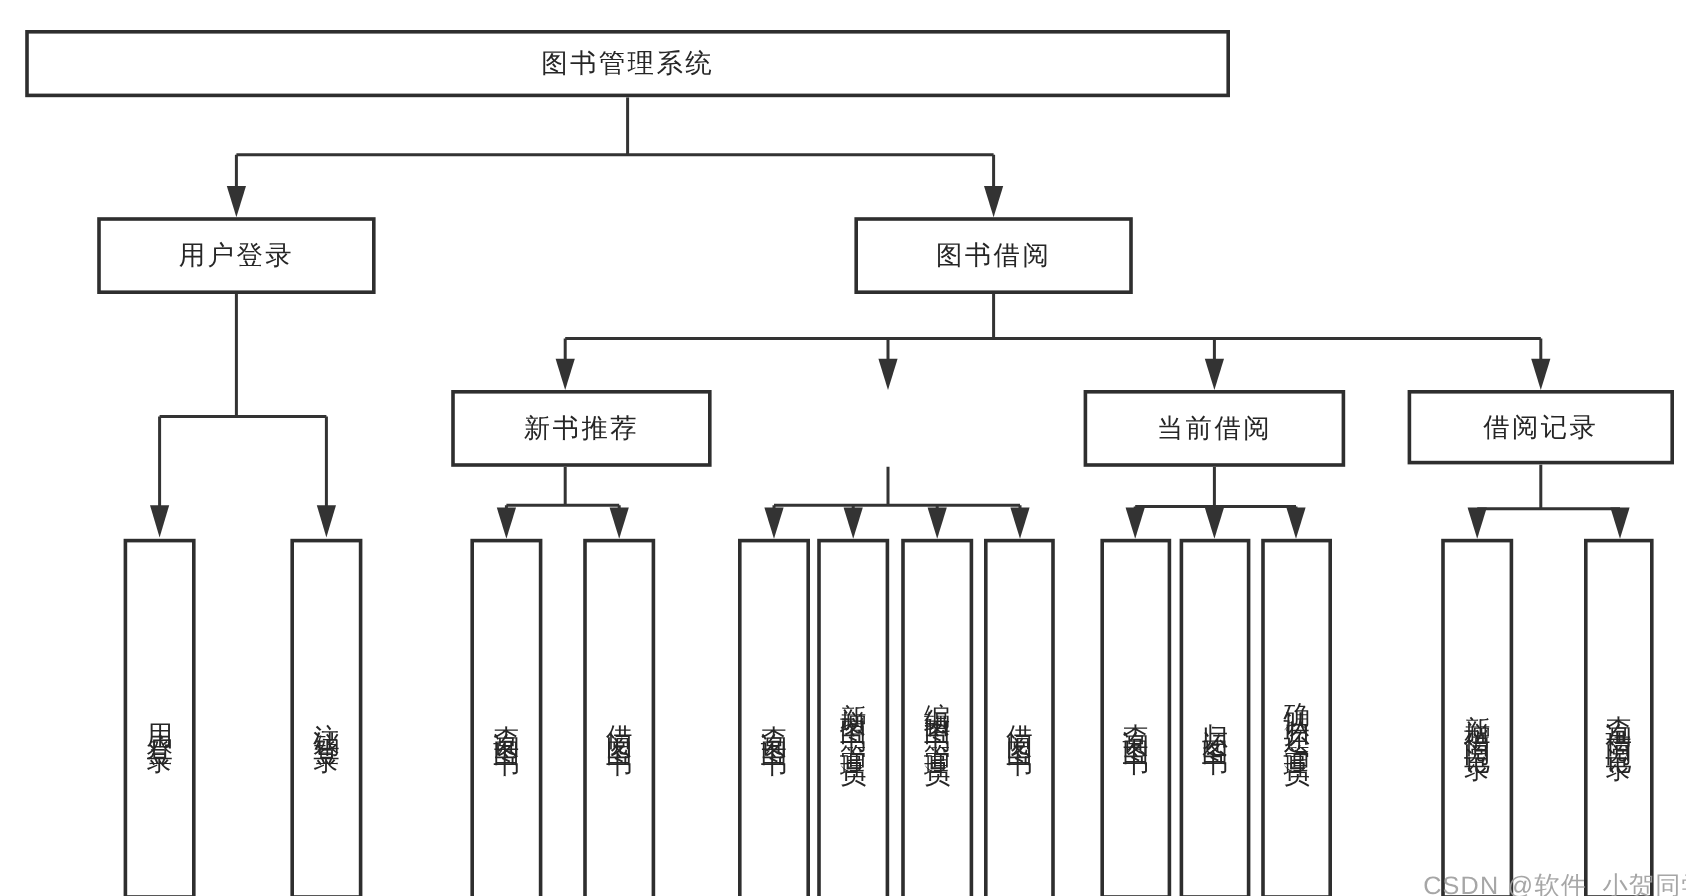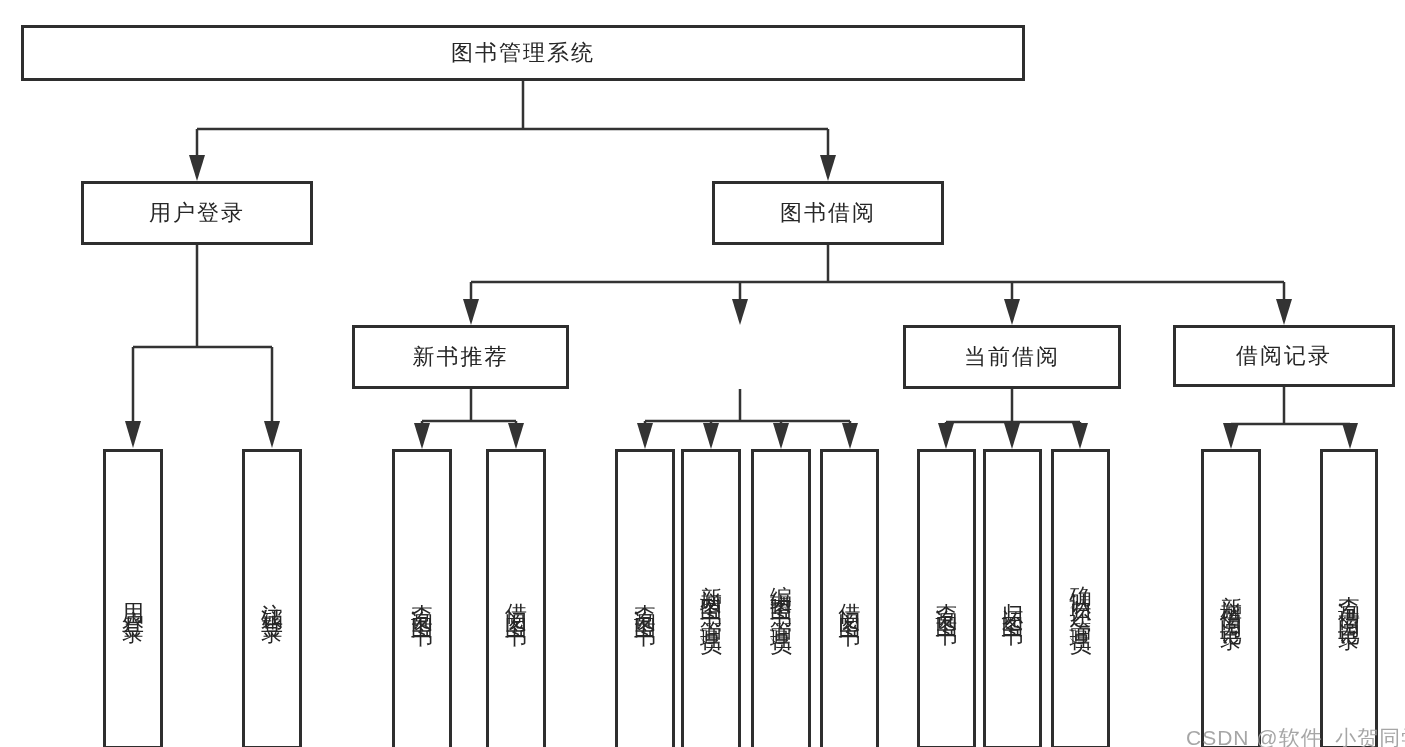--- a/index.html
+++ b/index.html
@@ -82,21 +82,21 @@
       <polygon points="1223,411 1239,411 1231,437"></polygon>
       <polygon points="1342,411 1358,411 1350,437"></polygon>
     </g>
   </svg>
 
   <div class="node" style="left:21px;top:13px;width:1004px;height:56px">图书管理系统</div>
 
   <div class="node" style="left:81px;top:169px;width:232px;height:64px">用户登录</div>
   <div class="node" style="left:712px;top:169px;width:232px;height:64px">图书借阅</div>
 
-  <div class="node" style="left:352px;top:313px;width:217px;height:64px">新书推荐</div>
+  <div class="node" style="left:376px;top:313px;width:217px;height:64px">新书推荐</div>
   <div class="node" style="left:1173px;top:313px;width:222px;height:62px">借阅记录</div>
   <div class="node" style="left:903px;top:313px;width:218px;height:64px">当前借阅</div>
 
   <div class="node v" style="left:103px;top:437px;width:60px;height:300px">用户登录</div>
   <div class="node v" style="left:242px;top:437px;width:60px;height:300px">注销登录</div>
 
   <div class="node v" style="left:392px;top:437px;width:60px;height:301px">查询图书</div>
   <div class="node v" style="left:486px;top:437px;width:60px;height:301px">借阅图书</div>
 
   <div class="node v" style="left:615px;top:437px;width:60px;height:301px">查询图书</div>

